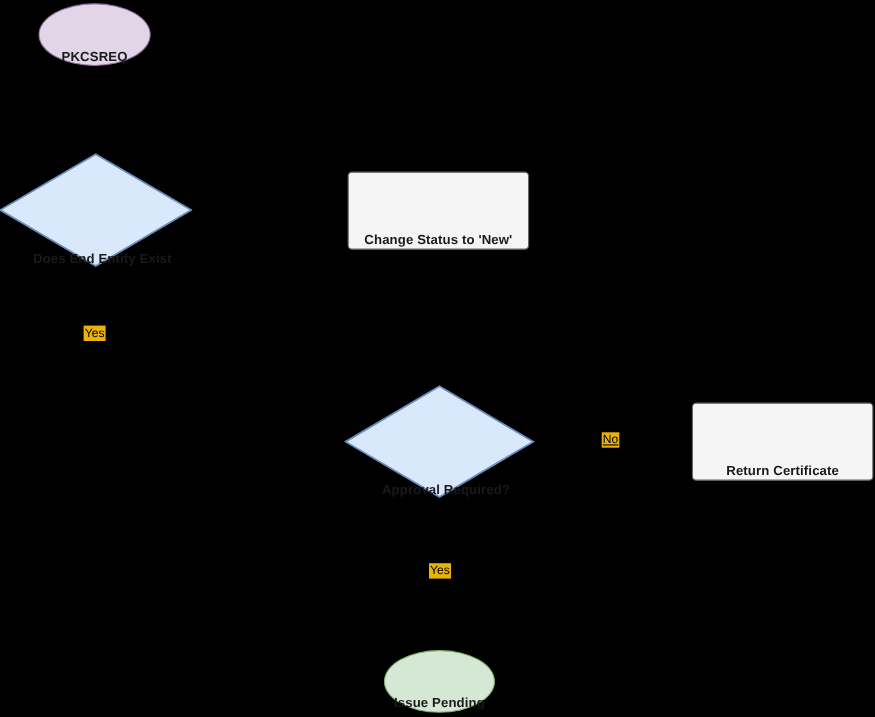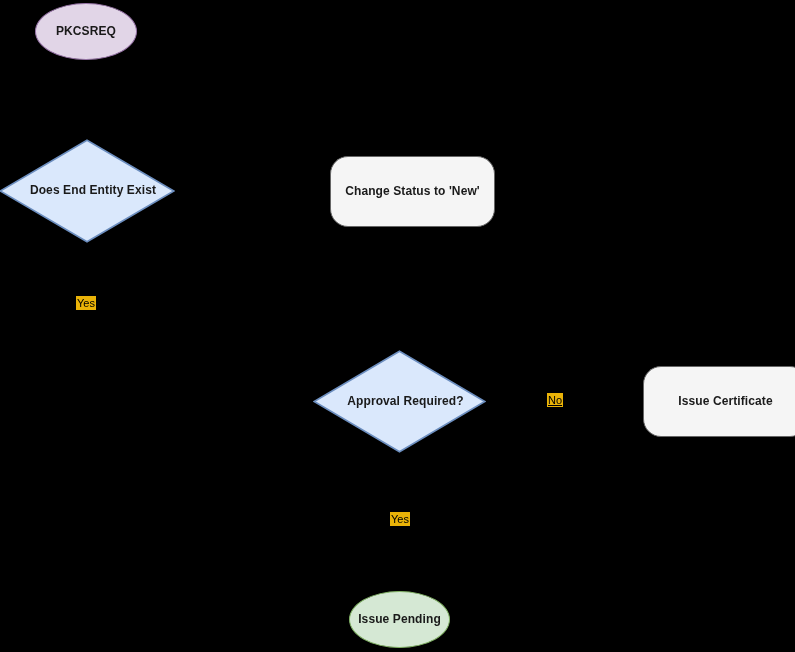--- a/index.html
+++ b/index.html
@@ -19,43 +19,42 @@
     height: 652px;
     background: #000000;
     overflow: hidden;
   }
 
   
   .node {
     position: absolute;
     box-sizing: border-box;
     display: flex;
-    align-items: center;
+    align-items: flex-end;
     justify-content: center;
     text-align: center;
   }
   .node .node-label {
     position: relative;
     z-index: 2;
     font-size: 12px;
     font-weight: bold;
     color: #1a1a1a;
     line-height: 1.15;
     letter-spacing: 0.1px;
     white-space: pre-line;
     padding: 0 6px;
   }
 
   
   .shape-ellipse {
     border-radius: 50%;
   }
   .shape-process {
-    border-radius: 18px;
-    margin-left: 14px;
+    border-radius: 4px;
   }
 
   .fill-purple {
     background: #e1d5e7;
     border: 1.3px solid #9673a6;
   }
   .fill-green {
     background: #d5e8d4;
     border: 1.3px solid #82b366;
   }
@@ -120,21 +119,21 @@
   <div class="node shape-decision" style="left:313px; top:350px; width:173px; height:103px;">
     <svg viewBox="0 0 173 103" preserveAspectRatio="none">
       <polygon points="86.5,1.2 171.8,51.5 86.5,101.8 1.2,51.5" fill="#dae8fc" stroke="#6c8ebf" stroke-width="1.6" stroke-linejoin="miter"></polygon>
     </svg>
     <span class="node-label">Approval Required?</span>
   </div>
 
   <div class="edge-label" style="left:547px; top:393px;text-decoration:underline;">No</div>
 
   <div class="node shape-process fill-gray" style="left:629px; top:366px; width:165px; height:71px;">
-    <span class="node-label">Issue Certificate</span>
+    <span class="node-label">Return Certificate</span>
   </div>
 
   <div class="edge-label" style="left:390px; top:512px;">Yes</div>
 
   <div class="node shape-ellipse fill-green" style="left:349px; top:591px; width:101px; height:57px;">
     <span class="node-label">Issue Pending</span>
   </div>
 
 
 </div>

